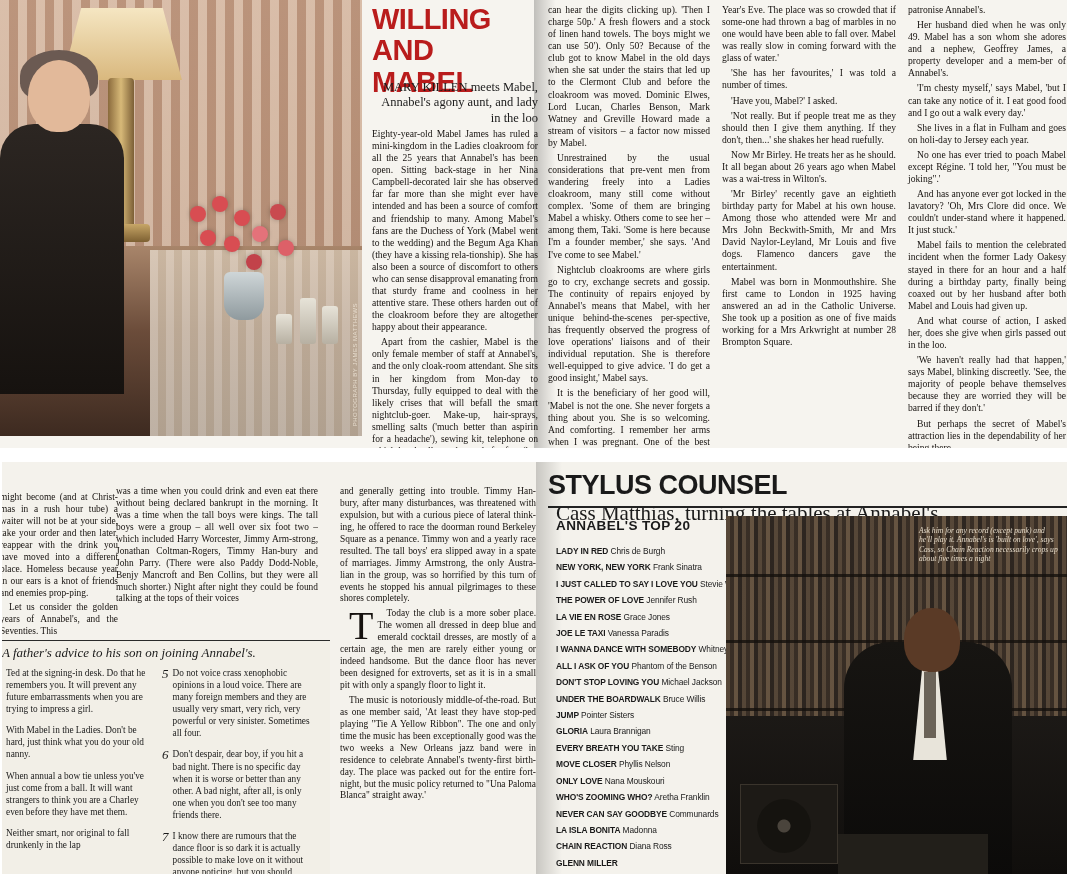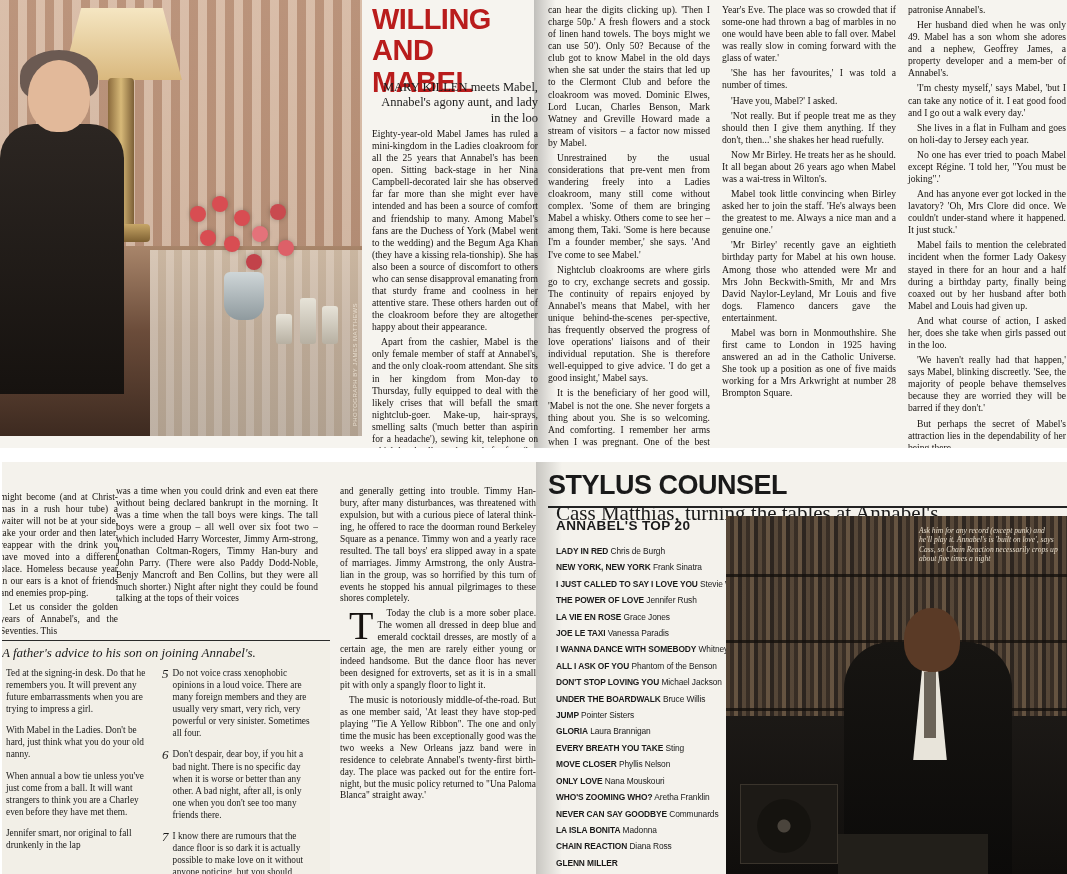--- a/index.html
+++ b/index.html
@@ -444,36 +444,35 @@
       <p>It is the beneficiary of her good will, 'Mabel is not the one. She never forgets a thing about you. She is so welcoming. And comforting. I remember her arms when I was pregnant. One of the best things about Annabel's is to chat with Mabel.'</p>
 
     </div>
 
     <div class="col col-3">
       <p class="first">Year's Eve. The place was so crowded that if some-one had thrown a bag of marbles in no one would have been able to fall over. Mabel was really slow in coming forward with the glass of water.'</p>
       <p>'She has her favourites,' I was told a number of times.</p>
       <p>'Have you, Mabel?' I asked.</p>
       <p>'Not really. But if people treat me as they should then I give them anything. If they don't, then...' she shakes her head ruefully.</p>
       <p>Now Mr Birley. He treats her as he should. It all began about 26 years ago when Mabel was a wai-tress in Wilton's.</p>
-      <p>Mabel took little convincing when Birley asked her to join the staff. 'He's always been the greatest to me. Always a nice man and a genuine one.'</p>
       <p>'Mr Birley' recently gave an eightieth birthday party for Mabel at his own house. Among those who attended were Mr and Mrs John Beckwith-Smith, Mr and Mrs David Naylor-Leyland, Mr Louis and five dogs. Flamenco dancers gave the entertainment.</p>
       <p>Mabel was born in Monmouthshire. She first came to London in 1925 having answered an ad in the Catholic Universe. She took up a position as one of five maids working for a Mrs Arkwright at number 28 Brompton Square.</p>
 
       <p></p>
     </div>
 
     <div class="col col-4">
       <p class="first">patronise Annabel's.</p>
       <p>Her husband died when he was only 49. Mabel has a son whom she adores and a nephew, Geoffrey James, a property developer and a mem-ber of Annabel's.</p>
       <p>'I'm chesty myself,' says Mabel, 'but I can take any notice of it. I eat good food and I go out a walk every day.'</p>
       <p>She lives in a flat in Fulham and goes on holi-day to Jersey each year.</p>
       <p>No one has ever tried to poach Mabel except Régine. 'I told her, "You must be joking".'</p>
       <p>And has anyone ever got locked in the lavatory? 'Oh, Mrs Clore did once. We couldn't under-stand where it happened. It just stuck.'</p>
       <p>Mabel fails to mention the celebrated incident when the former Lady Oakesy stayed in there for an hour and a half during a birthday party, finally being coaxed out by her husband after both Mabel and Louis had given up.</p>
-      <p>And what course of action, I asked her, does she take when girls passed out in the loo.</p>
+      <p>And what course of action, I asked her, does she give when girls passed out in the loo.</p>
       <p>'We haven't really had that happen,' says Mabel, blinking discreetly. 'See, the majority of people behave themselves because they are worried they will be barred if they don't.'</p>
       <p>But perhaps the secret of Mabel's attraction lies in the dependability of her being there.</p>
 
     </div>
 
     <div class="gutter-shadow"></div>
   </div>
 
   <div class="spread-divider"></div>
 
@@ -505,21 +504,21 @@
           <div class="advice-item">
             <span class="advice-num"></span>
             <span>With Mabel in the Ladies. Don't be hard, just think what you do your old nanny.</span>
           </div>
           <div class="advice-item">
             <span class="advice-num"></span>
             <span>When annual a bow tie unless you've just come from a ball. It will want strangers to think you are a Charley even before they have met them.</span>
           </div>
           <div class="advice-item">
             <span class="advice-num"></span>
-            <span>Jennifer smart, nor original to fall drunkenly in the lap</span>
+            <span>Neither smart, nor original to fall drunkenly in the lap</span>
           </div>
         </div>
         <div class="advice-col">
           <div class="advice-item">
             <span class="advice-num">5</span>
             <span>Do not voice crass xenophobic opinions in a loud voice. There are many foreign members and they are usually very smart, very rich, very powerful or very sinister. Sometimes all four.</span>
           </div>
           <div class="advice-item">
             <span class="advice-num">6</span>
             <span>Don't despair, dear boy, if you hit a bad night. There is no specific day when it is worse or better than any other. A bad night, after all, is only one when you don't see too many friends there.</span>

